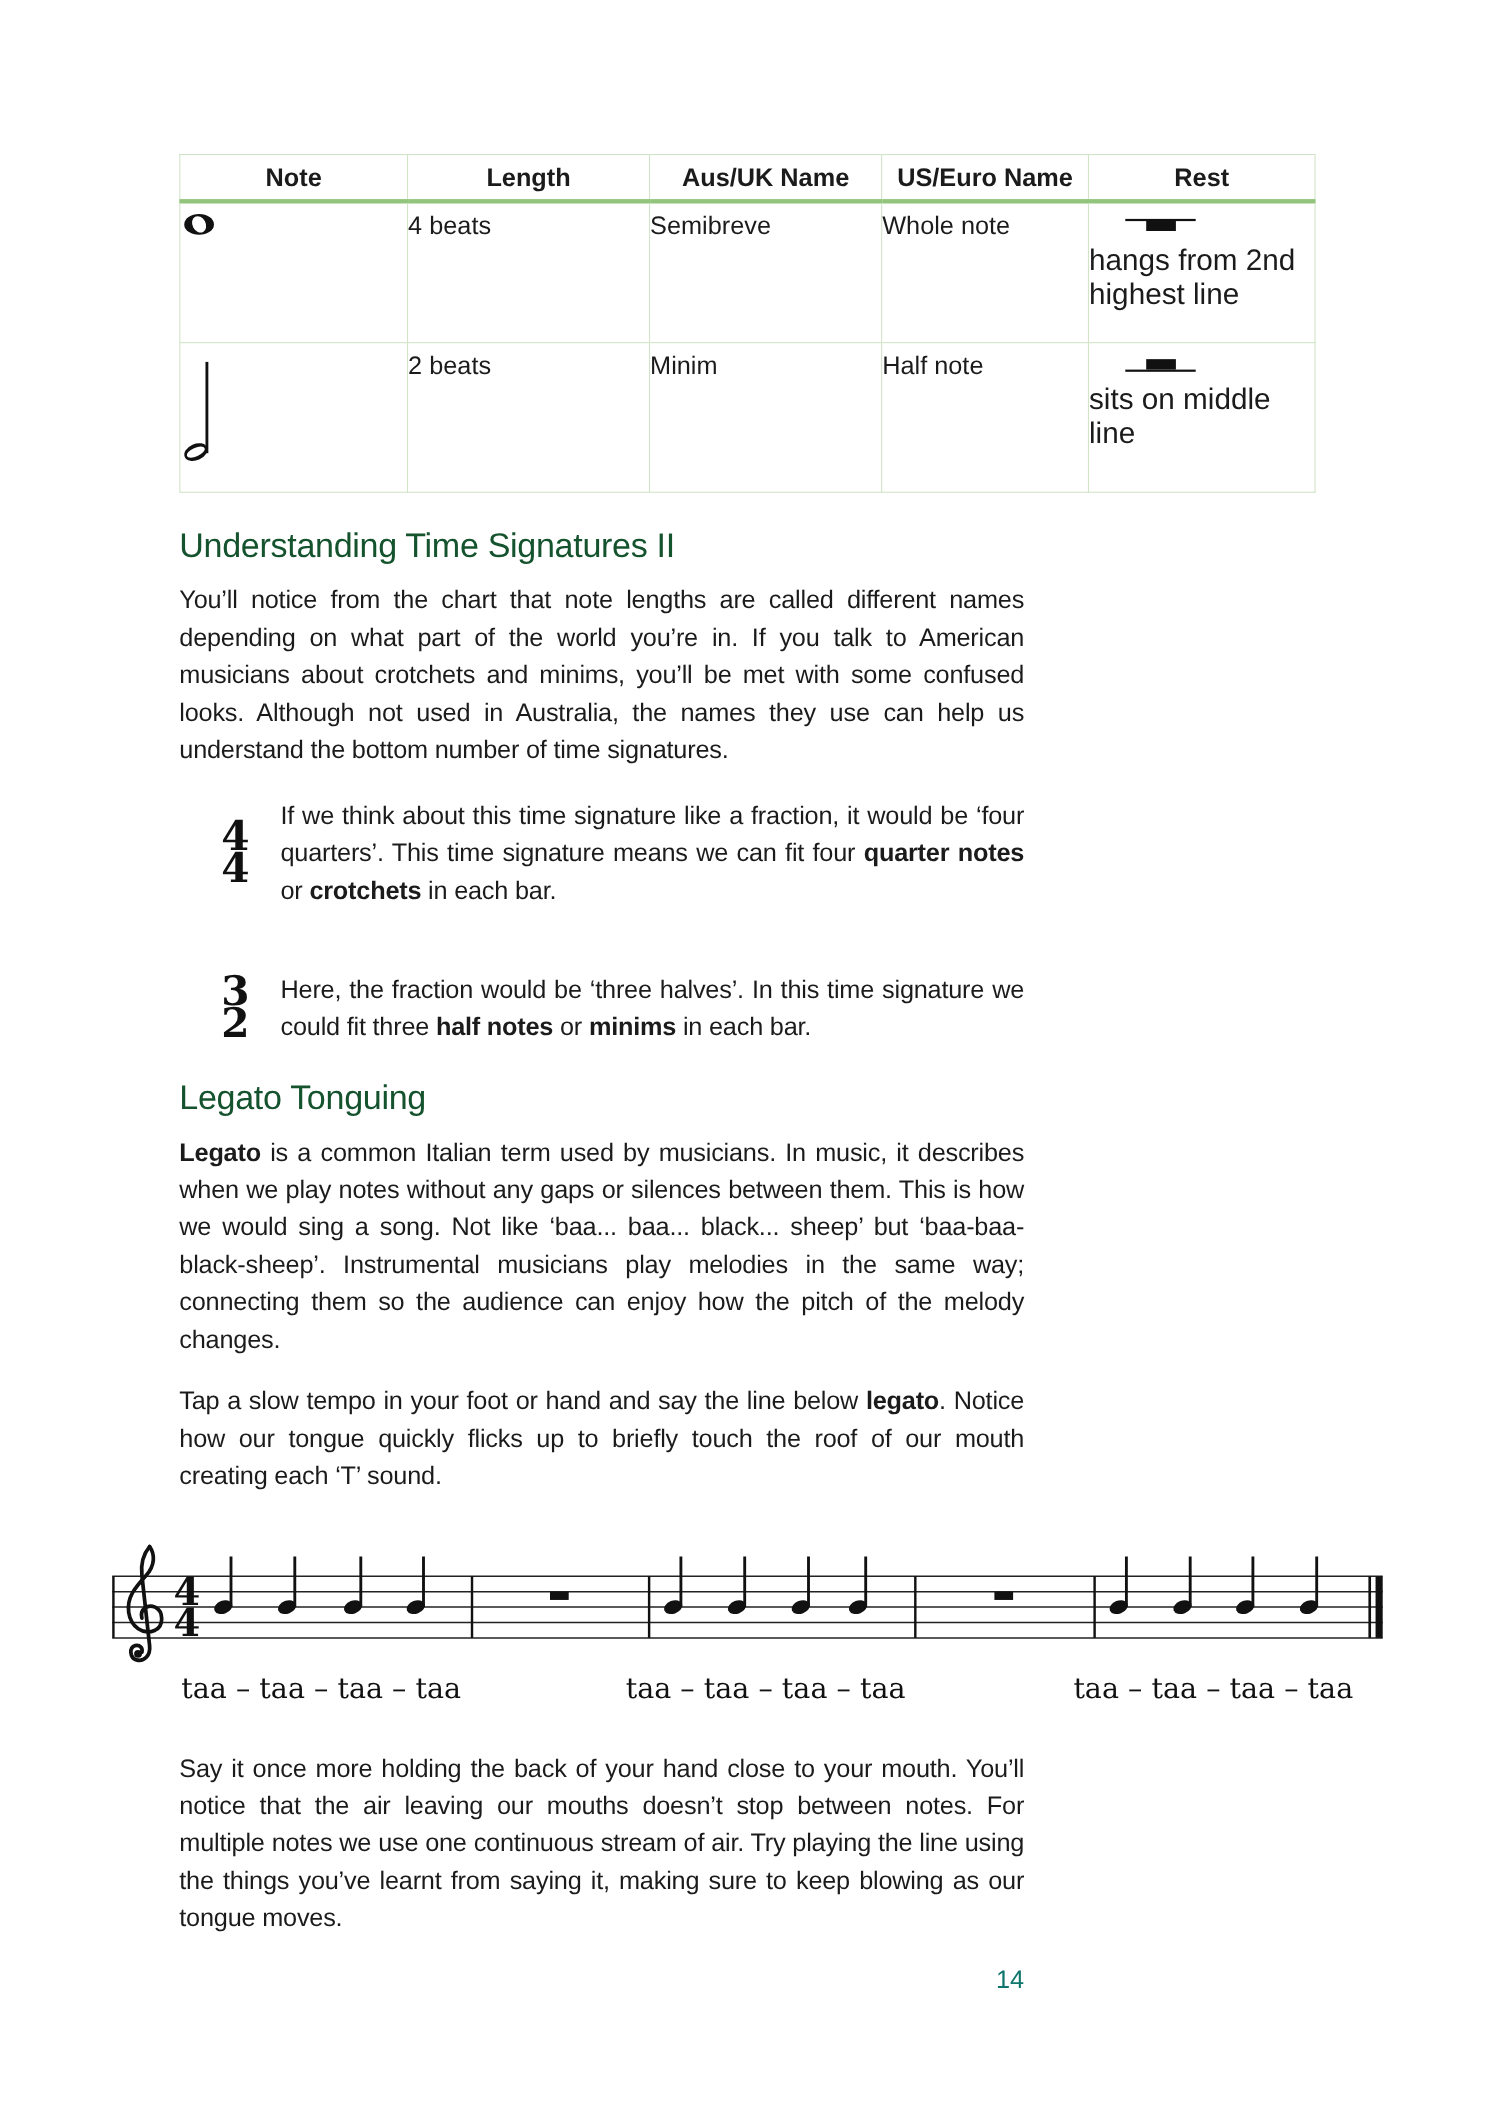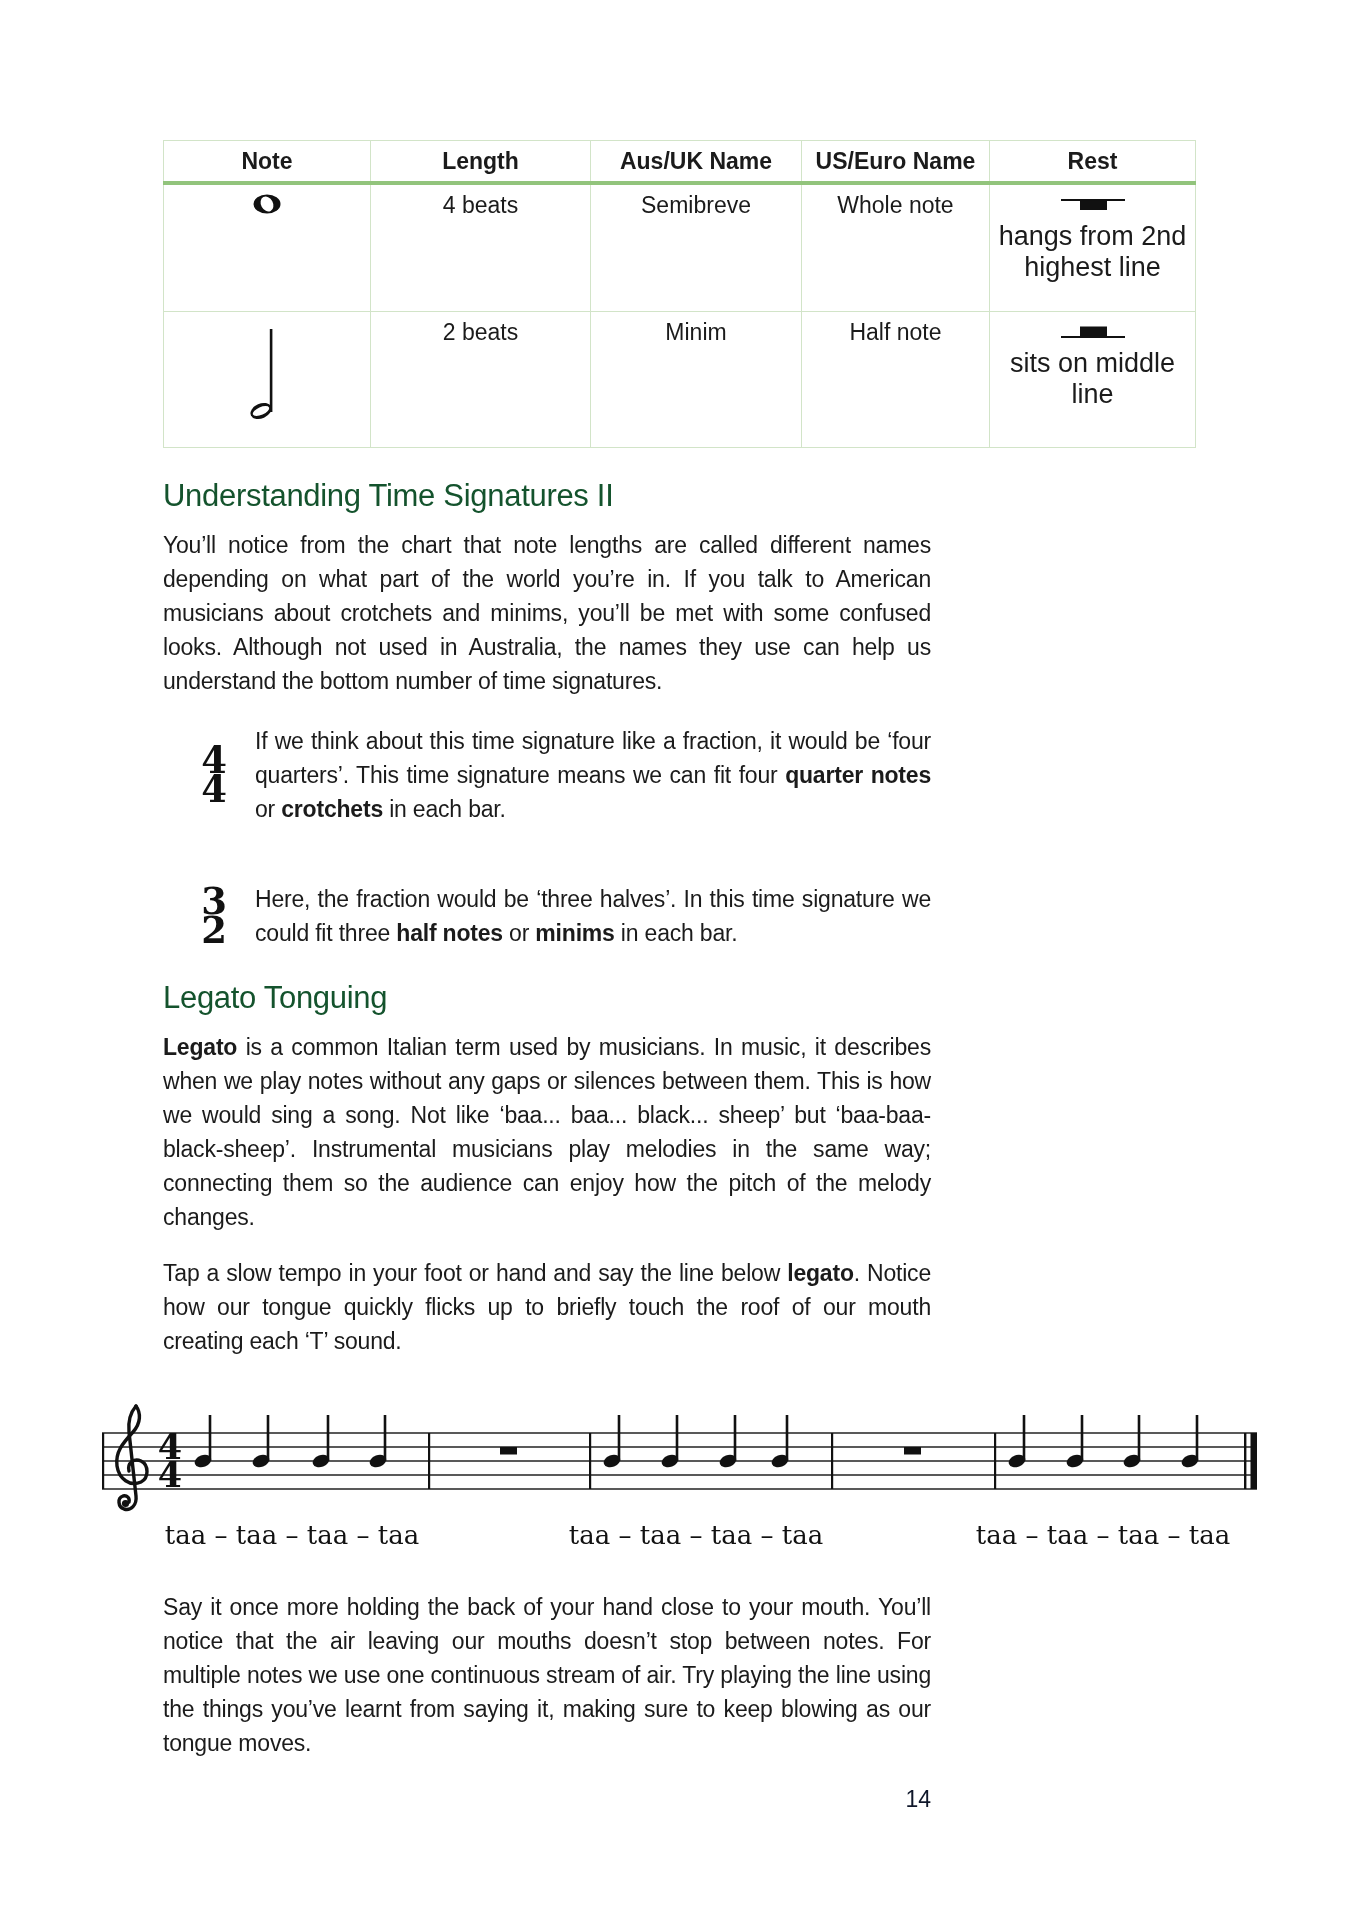--- a/index.html
+++ b/index.html
@@ -7,21 +7,21 @@
   body { font-family: "Liberation Sans", sans-serif; color: #1b1b1b; }
   .page { width: 1094px; height: 1921px; padding: 140px 163px 0 163px; position: relative; }
 
   
   table.note-table { width: 100%; border-collapse: collapse; table-layout: fixed; }
   table.note-table th, table.note-table td { border: 1px solid #d2e4c8; }
   table.note-table th {
     font-size: 23px; font-weight: bold; padding: 7px 4px 6px 4px;
     border-bottom: 4px solid #92c47c; text-align: center;
   }
-  table.note-table td { font-size: 23px; text-align: center; vertical-align: top; padding-top: 7px; }
+  table.note-table td { font-size: 23px; vertical-align: top; padding-top: 7px; }
   td.sym-cell { vertical-align: middle; padding-top: 0; }
   tr.row-1 td { height: 128px; }
   tr.row-2 td { height: 136px; }
   tr.row-3 td { height: 132px; }
   .rest-cap { font-size: 27px; line-height: 31px; margin-top: 2px; }
   .sym-wrap { display: inline-block; }
 
   
   h2.green { color: #14532d; font-size: 31px; font-weight: 400; letter-spacing: -0.3px; margin-top: 30px; }
   .para { font-size: 23px; line-height: 34px; text-align: justify; letter-spacing: -0.2px; margin-top: 14px; }
@@ -36,21 +36,21 @@
   }
   .ts-text { flex: 1; font-size: 23px; line-height: 34px; text-align: justify; letter-spacing: -0.2px; margin-left: 18px; }
 
   
   .staff-block { margin-top: 30px; margin-left: -63px; width: 1160px; }
   .staff-block svg { display: block; }
   .lyric { font-family: "DejaVu Serif", serif; font-size: 26px; fill: #111; }
   .ts-staff-num { font-family: "DejaVu Serif", serif; font-size: 35px; font-weight: bold; fill: #111; }
 
   
-  .page-num { margin-top: 26px; text-align: right; font-size: 23px; color: #0f172a; }
+  .page-num { margin-top: 26px; text-align: right; font-size: 23px; color: #0f766e; }
 </style>
 </head>
 <body>
 
 <div class="page">
 
   <table class="note-table">
     <colgroup>
       <col style="width:207px">
         <col style="width:220px">

